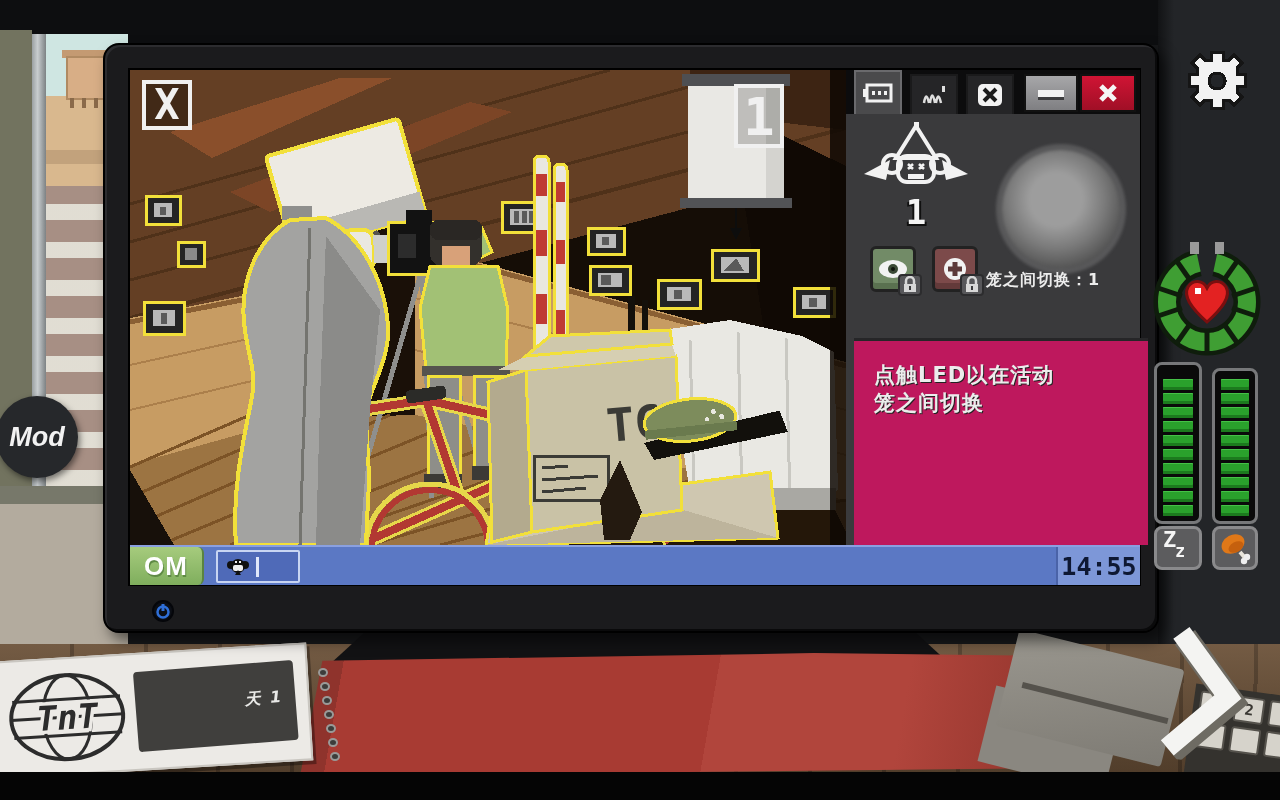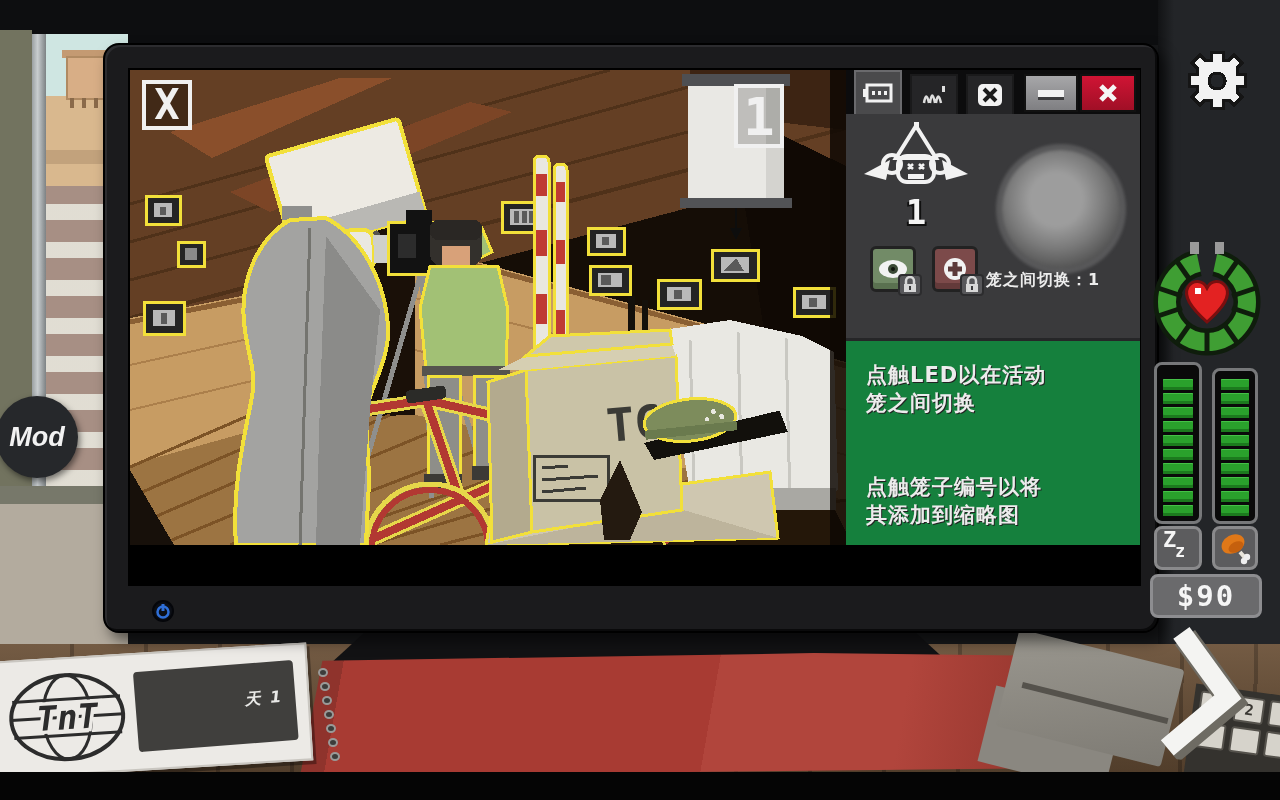--- a/index.html
+++ b/index.html
@@ -68,21 +68,21 @@
     filter:blur(1.5px); box-shadow:0 0 0 6px rgba(180,180,180,.25); }
   .sq-btn { position:absolute; width:46px; height:46px; border:3px solid #222; border-radius:6px; }
   #btn-eye { left:24px; top:176px; background:#728b67; box-shadow:inset 0 -6px 0 #5a7150; }
   #btn-add { left:86px; top:176px; background:#7c4a4a; box-shadow:inset 0 -6px 0 #633a3a; }
   .lockbadge { position:absolute; width:24px; height:22px; background:#57575a; border:2px solid #2c2c2e; border-radius:4px; }
   #lock1 { left:52px; top:204px; } #lock2 { left:114px; top:204px; }
 
   #cam-label { position:absolute; left:140px; top:200px; width:150px; color:#ececec;
     font-size:16px; font-weight:bold; font-family:"DejaVu Sans","Liberation Sans",sans-serif; letter-spacing:1px; }
 
-  #tips { position:absolute; left:0px; top:268px; width:294px; height:207px; background:#15803d; border-top:3px solid #262628; }
+  #tips { position:absolute; left:8px; top:268px; width:294px; height:207px; background:#be185d; border-top:3px solid #262628; }
   .tip { position:absolute; left:20px; width:260px; color:#ececec; font-weight:bold;
     font-size:21px; line-height:1.35; letter-spacing:1px; white-space:pre-line;
     font-family:"DejaVu Sans","Liberation Sans",sans-serif; text-shadow:1px 1px 0 #222; }
   #tip-0 { top:20px; } #tip-1 { top:132px; }
 
   
   #taskbar { left:130px; top:545px; width:1010px; height:40px; background:#5b78c4; border-top:2px solid #8aa0e0; }
   #start-btn { position:absolute; left:0; top:0; width:74px; height:38px;
     background:linear-gradient(180deg,#a6cb7d,#7fae5d); border-right:2px solid #5a8440; border-radius:0 6px 6px 0;
     color:#fff; font-weight:800; font-size:26px; display:flex; align-items:center; justify-content:center;
@@ -513,25 +513,39 @@
         </svg>
     </div>
 
     <div id="cam-label">
       <span>笼之间切换：</span><span>1</span>
     </div>
 
     <div id="tips">
       <div class="tip" id="tip-0">点触LED以在活动
 笼之间切换</div>
-      <div class="tip" id="tip-1">点触笼子编号以将
-其添加到缩略图</div>
     </div>
   </div>
 
+  <div class="abs" id="taskbar">
+    <div id="start-btn">OM</div>
+    <div id="task-item">
+      <svg width="24" height="22" viewBox="0 0 24 22">
+        <circle cx="5" cy="9" r="4" fill="#10100f"></circle>
+          <circle cx="19" cy="9" r="4" fill="#10100f"></circle>
+        <circle cx="12" cy="10" r="7" fill="#10100f"></circle>
+        <rect x="7" y="9" width="10" height="6" rx="2" fill="#efefef"></rect>
+        <rect x="9" y="5" width="2" height="2" fill="#efefef"></rect>
+          <rect x="13" y="5" width="2" height="2" fill="#efefef"></rect>
+        <polygon points="12,14 9,19 15,19" fill="#10100f"></polygon>
+      </svg>
+      <div id="task-cursor"></div>
+    </div>
+    <div id="tray-clock">14:55</div>
+  </div>
 
   <svg class="abs" id="gear" width="62" height="62" viewBox="0 0 62 62" shape-rendering="crispEdges">
     <path fill="#f2f2f2" stroke="#151515" stroke-width="3" fill-rule="evenodd" d="M25,2 h12 v8 h6 l5,-5 8,8 -5,5 v6 h8 v12 h-8 v6 l5,5 -8,8 -5,-5 h-6 v8 h-12 v-8 h-6 l-5,5 -8,-8 5,-5 v-6 h-8 v-12 h8 v-6 l-5,-5 8,-8 5,5 h6 Z
          M31,23 a8,8 0 1 0 0.1,0 Z"></path>
   </svg>
 
   <svg class="abs" id="life-ring" width="114" height="130" viewBox="0 0 114 130">
     <circle cx="57" cy="62" r="40" fill="none" stroke="#0f1d0c" stroke-width="27"></circle>
     <circle cx="57" cy="62" r="40" fill="none" stroke="#3f9e33" stroke-width="18"></circle>
     <g stroke="#0f1d0c" stroke-width="5">
@@ -587,21 +601,20 @@
   <div class="abs icon-box" id="box-food">
     <svg width="34" height="34" viewBox="0 0 34 34">
       <ellipse cx="15" cy="13" rx="12" ry="9" fill="#e07818" transform="rotate(-28 15 13)"></ellipse>
       <ellipse cx="18" cy="16" rx="8" ry="5" fill="#c5600e" transform="rotate(-28 18 16)"></ellipse>
       <line x1="22" y1="21" x2="28" y2="28" stroke="#e8e4da" stroke-width="4"></line>
       <circle cx="29" cy="26" r="3.2" fill="#efefef"></circle>
         <circle cx="26" cy="30" r="3.2" fill="#efefef"></circle>
     </svg>
   </div>
 
-  <div class="abs" id="money">$90</div>
 
   <svg class="abs" id="next-arrow" width="92" height="134" viewBox="0 0 92 134">
     <path d="M20,12 L74,70 L20,128" fill="none" stroke="#6e6b63" stroke-width="25"></path>
     <path d="M16,8 L70,66 L16,124" fill="none" stroke="#f4f4f2" stroke-width="20"></path>
   </svg>
 
   <div class="abs" id="mod-btn">Mod</div>
 </div>
 
 </body></html>

